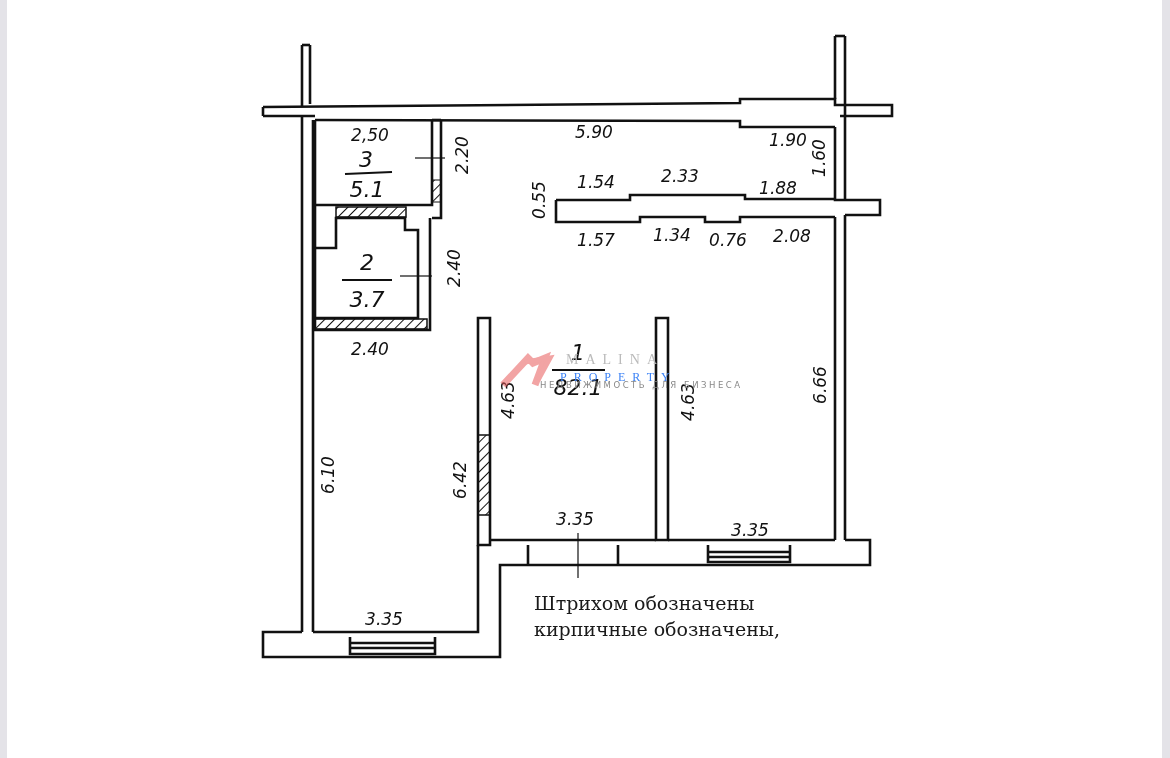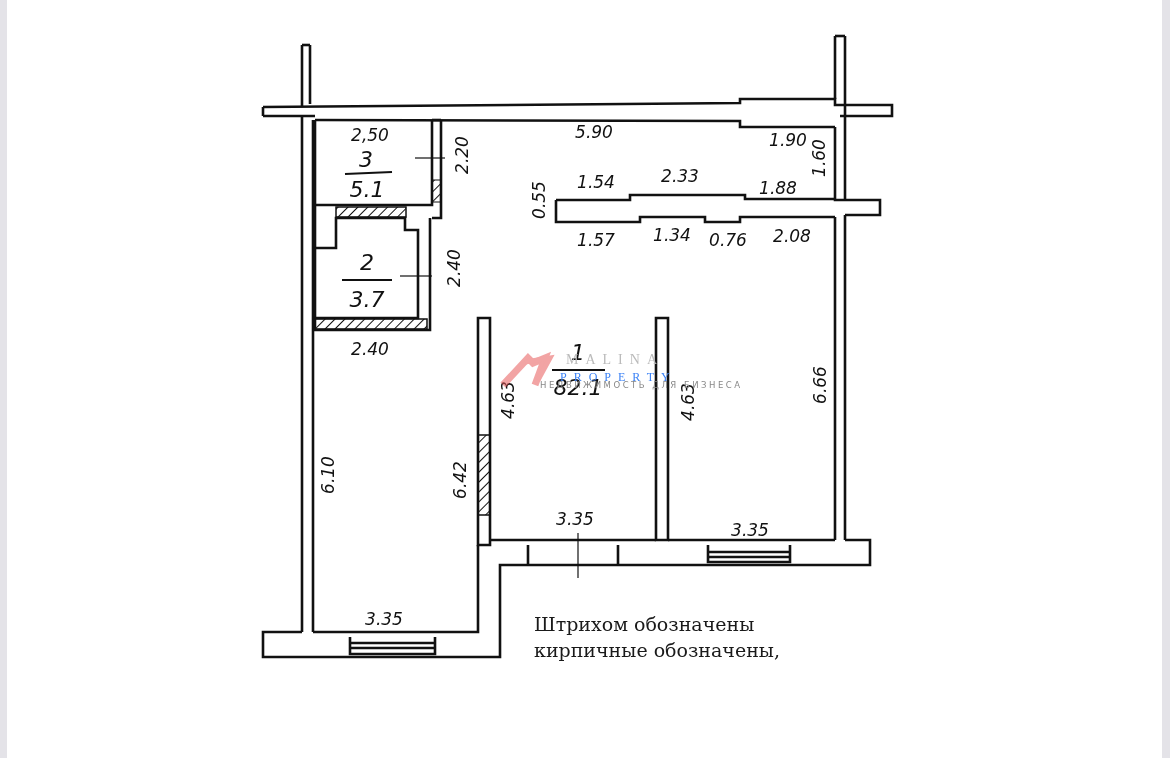--- a/index.html
+++ b/index.html
@@ -2,21 +2,21 @@
 <html><head>
 <meta charset="utf-8">
 <style>
   html,body{margin:0;padding:0;}
   body{width:1170px;height:758px;background:#ffffff;position:relative;overflow:hidden;font-family:"DejaVu Sans",sans-serif;}
   .edge-left{position:absolute;left:0;top:0;width:7px;height:758px;background:#e4e3e8;}
   .edge-right{position:absolute;right:0;top:0;width:8px;height:758px;background:#e4e3e8;}
   svg{position:absolute;left:0;top:0;}
   .dim{font-family:"DejaVu Sans",sans-serif;font-style:italic;font-size:17px;fill:#111;}
   .room-num{font-family:"DejaVu Sans",sans-serif;font-style:italic;font-size:22px;fill:#111;}
-  .note{position:absolute;left:534px;top:590px;font-family:"DejaVu Serif",serif;font-size:19px;line-height:26px;color:#1a1a1a;margin-top:21px;}
+  .note{position:absolute;left:534px;top:590px;font-family:"DejaVu Serif",serif;font-size:19px;line-height:26px;color:#1a1a1a;}
   .note div{white-space:nowrap;}
   .wm-t1{position:absolute;left:566px;top:352px;font-family:Liberation Serif, serif;font-size:14px;letter-spacing:7px;color:#bbbbbb;}
   .wm-t2{position:absolute;left:560px;top:370px;font-family:Liberation Serif, serif;font-size:12px;letter-spacing:7px;color:#3b82f6;}
   .wm-t3{position:absolute;left:512px;top:380px;font-family:"DejaVu Sans",sans-serif;font-size:8.5px;letter-spacing:2.5px;color:#888;padding-left:28px;}
 </style>
 </head>
 <body>
 
 <div class="edge-left"></div>
 <div class="edge-right"></div>

